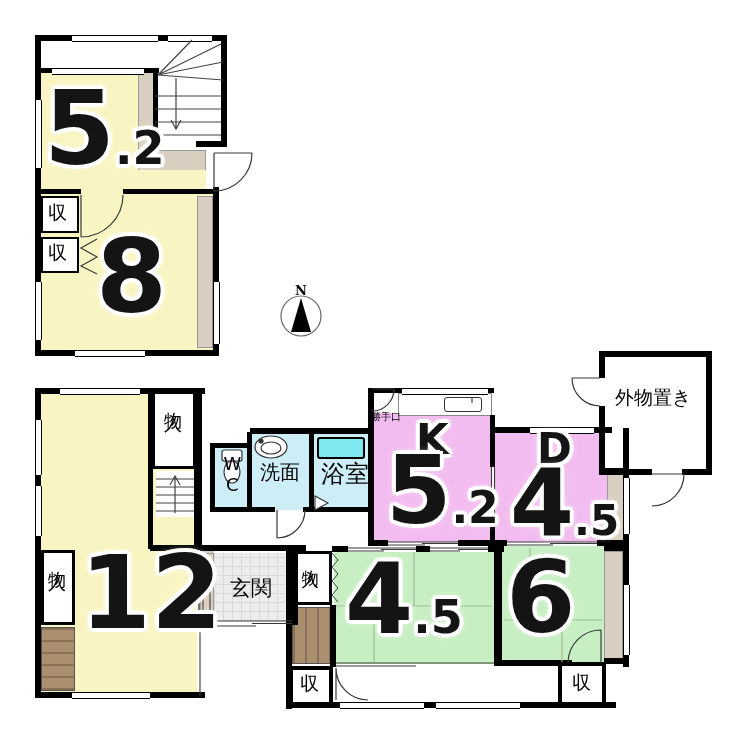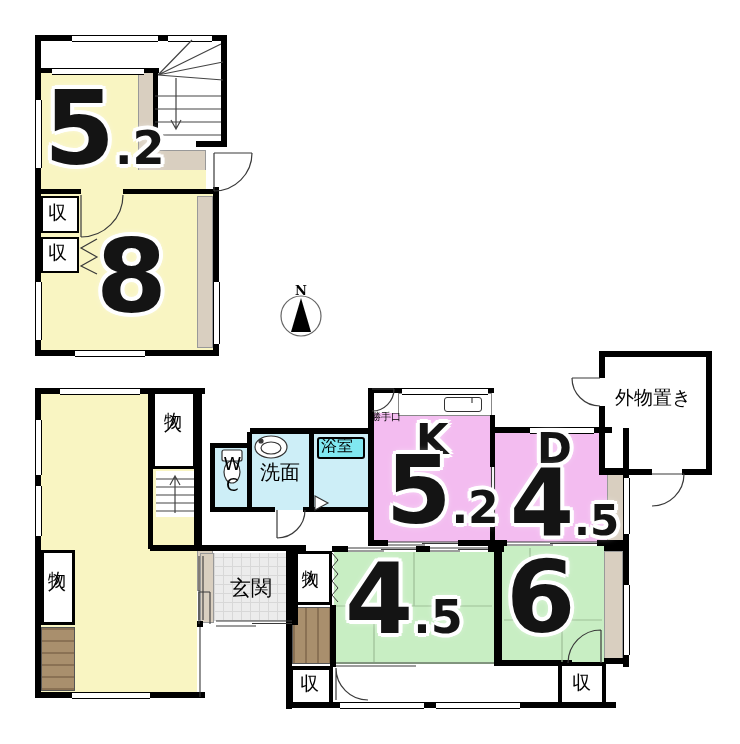--- a/index.html
+++ b/index.html
@@ -211,25 +211,26 @@
 
   <div class="lbl" style="left:295px;top:284px;font-family:'DejaVu Serif',serif;font-weight:bold;font-size:13px;">N</div>
 
   <div class="lbl halo bignum" style="left:44px;top:82px;">
     <span style="font-size:102px;">5</span><span style="font-size:46px;">.2</span>
   </div>
   <div class="lbl halo bignum" style="left:96px;top:230px;font-size:102px;">8</div>
   <div class="lbl" style="left:48px;top:203px;font-size:19px;">収</div>
   <div class="lbl" style="left:48px;top:243px;font-size:19px;">収</div>
 
+  <div class="lbl halo bignum" style="left:80px;top:546px;font-size:102px;">12</div>
   <div class="lbl vtext" style="left:163px;top:398px;font-size:18px;">物入</div>
   <div class="lbl vtext" style="left:47px;top:557px;font-size:18px;">物入</div>
   <div class="lbl vtext" style="left:222px;top:453px;font-size:18px;letter-spacing:0;">WC</div>
   <div class="lbl" style="left:260px;top:462px;font-size:20px;">洗面</div>
-  <div class="lbl" style="left:321px;top:438px;font-size:16px;">浴室</div>
+  <div class="lbl" style="left:321px;top:462px;font-size:24px;">浴室</div>
   <div class="lbl" style="left:371px;top:412px;font-size:10px;">勝手口</div>
   <div class="lbl halo" style="left:416px;top:418px;font-size:42px;">K</div>
   <div class="lbl halo bignum" style="left:386px;top:448px;">
     <span style="font-size:94px;">5</span><span style="font-size:44px;">.2</span>
   </div>
   <div class="lbl halo" style="left:537px;top:427px;font-size:42px;">D</div>
   <div class="lbl halo bignum" style="left:510px;top:462px;">
     <span style="font-size:92px;">4</span><span style="font-size:42px;">.5</span>
   </div>
   <div class="lbl" style="left:615px;top:388px;font-size:19px;text-align:center;">外物置き</div>

